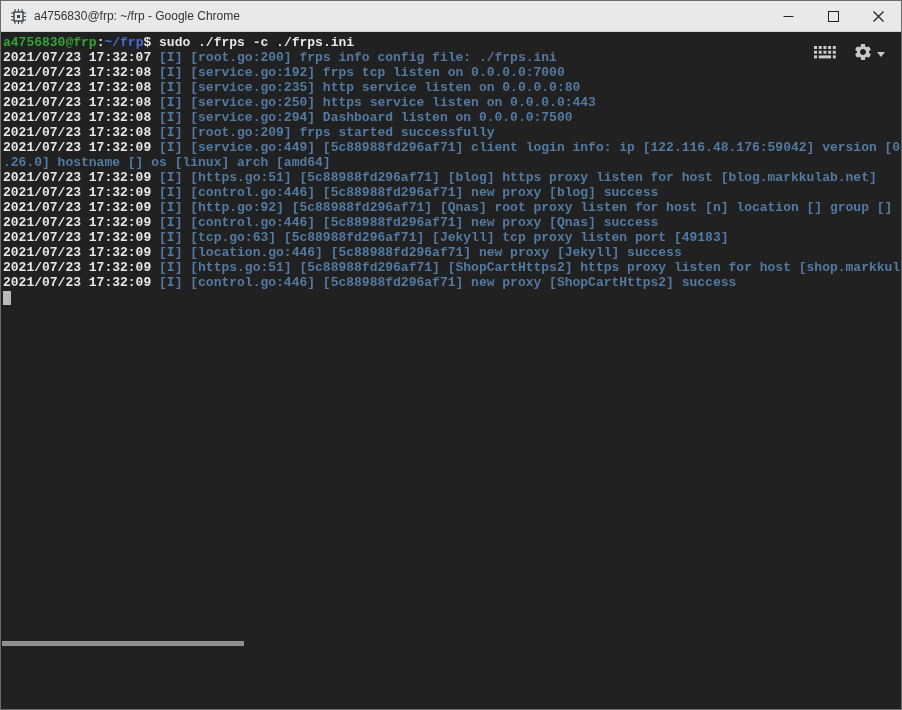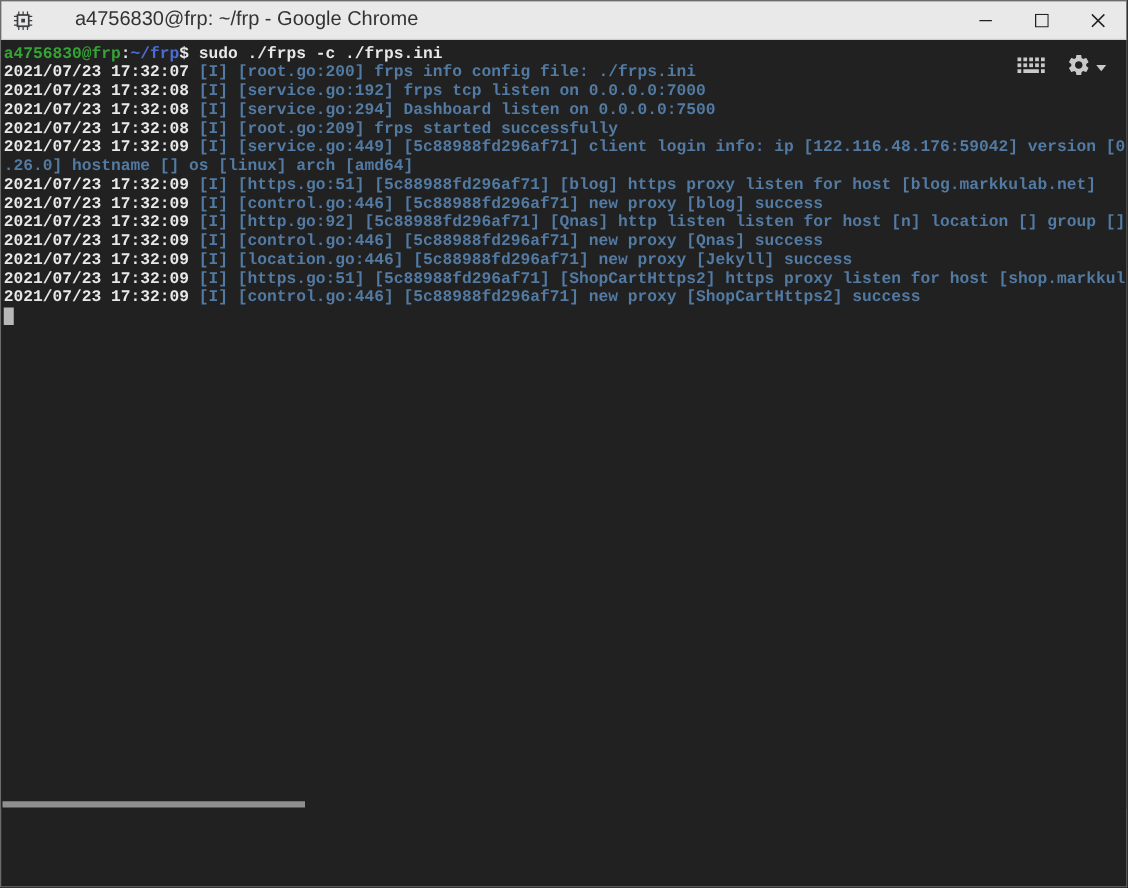--- a/index.html
+++ b/index.html
@@ -11,21 +11,21 @@
   .window{
     position:relative;width:902px;height:710px;box-sizing:border-box;
     border:1px solid #6b6b6b;
   }
   
   .titlebar{
     height:30px;background:#e9e9e9;display:flex;align-items:center;
     border-bottom:1px solid #d0d0d0;
   }
   .favicon{margin:0 8px 0 10px;display:flex;align-items:center;}
-  .title-text{font-size:16px;color:#333;flex:1;white-space:nowrap;overflow:hidden;margin-left:26px;}
+  .title-text{font-size:12px;color:#333;flex:1;white-space:nowrap;overflow:hidden;}
   .win-controls{display:flex;height:30px;}
   .win-btn{width:45px;height:30px;display:flex;align-items:center;justify-content:center;cursor:default;}
   .win-btn svg{display:block;}
   
   .addressbar{
     height:28px;background:#ffffff;display:flex;align-items:center;
     border-bottom:1px solid #bdbdbd;
   }
   .lock{margin:0 10px 0 14px;display:flex;align-items:center;}
   .url-text{font-size:13px;color:#555;white-space:nowrap;overflow:hidden;}
@@ -111,28 +111,31 @@
       </div>
     </div>
   </div>
 
 
   <div class="terminal">
     <div id="term-lines">
         <div class="term-line"><span class="seg-g">a4756830@frp</span><span class="seg-w">:</span><span class="seg-p">~/frp</span><span class="seg-w">$ sudo ./frps -c ./frps.ini</span></div>
         <div class="term-line"><span class="seg-w">2021/07/23 17:32:07 </span><span class="seg-b">[I] [root.go:200] frps info config file: ./frps.ini</span></div>
         <div class="term-line"><span class="seg-w">2021/07/23 17:32:08 </span><span class="seg-b">[I] [service.go:192] frps tcp listen on 0.0.0.0:7000</span></div>
+        <div class="term-line"><span class="seg-w">2021/07/23 17:32:08 </span><span class="seg-b">[I] [service.go:235] http service listen on 0.0.0.0:80</span></div>
+        <div class="term-line"><span class="seg-w">2021/07/23 17:32:08 </span><span class="seg-b">[I] [service.go:250] https service listen on 0.0.0.0:443</span></div>
         <div class="term-line"><span class="seg-w">2021/07/23 17:32:08 </span><span class="seg-b">[I] [service.go:294] Dashboard listen on 0.0.0.0:7500</span></div>
         <div class="term-line"><span class="seg-w">2021/07/23 17:32:08 </span><span class="seg-b">[I] [root.go:209] frps started successfully</span></div>
         <div class="term-line"><span class="seg-w">2021/07/23 17:32:09 </span><span class="seg-b">[I] [service.go:449] [5c88988fd296af71] client login info: ip [122.116.48.176:59042] version [0</span></div>
         <div class="term-line"><span class="seg-b">.26.0] hostname [] os [linux] arch [amd64]</span></div>
         <div class="term-line"><span class="seg-w">2021/07/23 17:32:09 </span><span class="seg-b">[I] [https.go:51] [5c88988fd296af71] [blog] https proxy listen for host [blog.markkulab.net]</span></div>
         <div class="term-line"><span class="seg-w">2021/07/23 17:32:09 </span><span class="seg-b">[I] [control.go:446] [5c88988fd296af71] new proxy [blog] success</span></div>
-        <div class="term-line"><span class="seg-w">2021/07/23 17:32:09 </span><span class="seg-b">[I] [http.go:92] [5c88988fd296af71] [Qnas] http listen listen for host [n] location [] group []</span></div>
+        <div class="term-line"><span class="seg-w">2021/07/23 17:32:09 </span><span class="seg-b">[I] [http.go:92] [5c88988fd296af71] [Qnas] root proxy listen for host [n] location [] group []</span></div>
         <div class="term-line"><span class="seg-w">2021/07/23 17:32:09 </span><span class="seg-b">[I] [control.go:446] [5c88988fd296af71] new proxy [Qnas] success</span></div>
+        <div class="term-line"><span class="seg-w">2021/07/23 17:32:09 </span><span class="seg-b">[I] [tcp.go:63] [5c88988fd296af71] [Jekyll] tcp proxy listen port [49183]</span></div>
         <div class="term-line"><span class="seg-w">2021/07/23 17:32:09 </span><span class="seg-b">[I] [location.go:446] [5c88988fd296af71] new proxy [Jekyll] success</span></div>
         <div class="term-line"><span class="seg-w">2021/07/23 17:32:09 </span><span class="seg-b">[I] [https.go:51] [5c88988fd296af71] [ShopCartHttps2] https proxy listen for host [shop.markkul</span></div>
         <div class="term-line"><span class="seg-w">2021/07/23 17:32:09 </span><span class="seg-b">[I] [control.go:446] [5c88988fd296af71] new proxy [ShopCartHttps2] success</span></div>
       </div>
     <div class="cursor"></div>
 
     <div class="term-toolbar">
       <span class="tool-btn">
         <span>
           <svg width="24" height="15" viewBox="0 0 24 15" fill="#c9c9c9">

